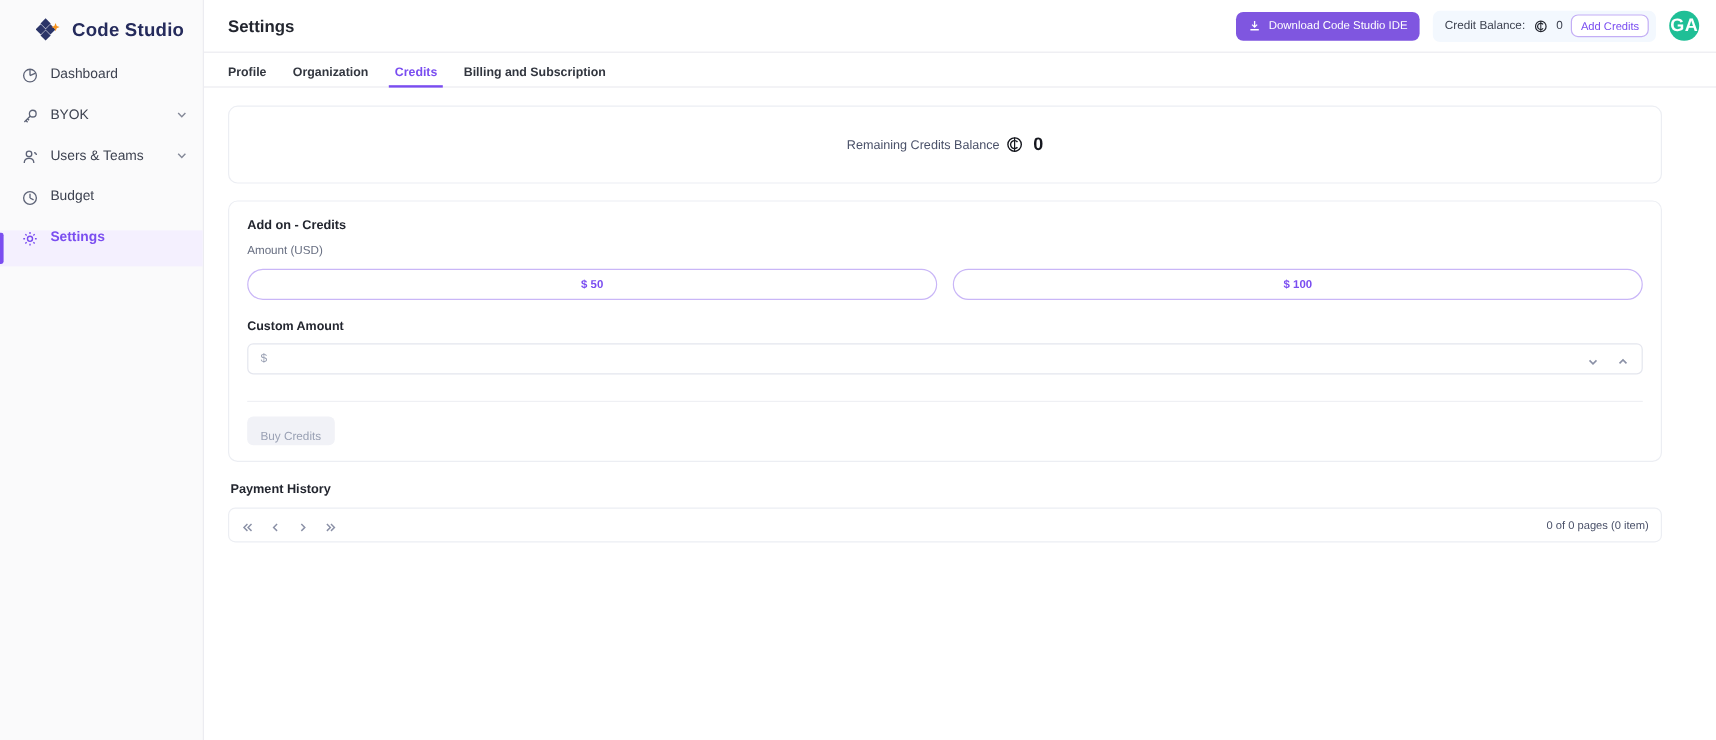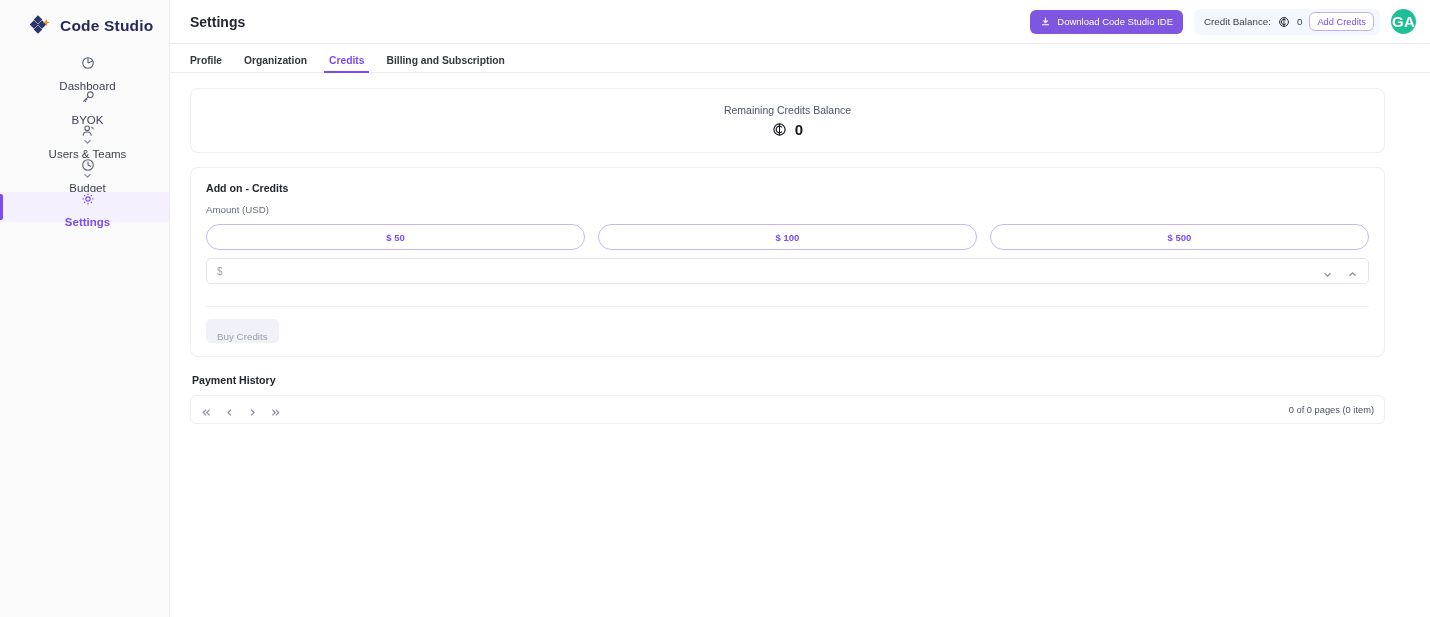--- a/index.html
+++ b/index.html
@@ -22,25 +22,24 @@
   .brand {
     display: flex; align-items: center; gap: 8px;
     padding: 12px 0 0 14px; height: 40px; margin-left: 16px;
   }
   .logo-mark { width: 22px; height: 22px; position: relative; flex: 0 0 22px; }
   .brand-name {
     font-size: 15.5px; font-weight: bold; color: #252b5c; letter-spacing: .2px;
   }
   .nav { margin-top: 16px; }
   .nav-item {
-    display: flex; align-items: center; gap: 10px;
+    display: flex; gap: 10px;
     height: 30px; padding: 0 12px 0 18px;
     font-size: 11.5px; color: #3d4250; position: relative; cursor: pointer;
     margin-bottom: 4px;
-    flex-direction: column;
   }
   .nav-item .ico { width: 14px; height: 14px; flex: 0 0 14px; display:block; }
   .nav-item .label { flex: 1 1 auto; }
   .nav-item .chev { width: 11px; height: 11px; opacity: .75; }
   .nav-item.active {
     background: #f4f0fe; color: #7a4df0; font-weight: bold;
   }
   .nav-item.active::before {
     content: ""; position: absolute; left: 0; top: 2px; bottom: 2px;
     width: 2.5px; background: #7a4df0; border-radius: 0 2px 2px 0;
@@ -93,21 +92,21 @@
     content: ""; position: absolute; left: -5px; right: -5px; bottom: -1px;
     height: 2px; background: #7a4df0;
   }
 
   
   .content { padding: 15px 45px 0 20px; }
   .card {
     background: #fff; border: 1px solid #eceef3; border-radius: 8px;
   }
   .balance-card {
-    height: 65px; display: flex; flex-direction: column;
+    height: 65px; display: flex; 
     align-items: center; justify-content: center; gap: 5px;
   }
   .balance-label { font-size: 10.5px; color: #4a5169; }
   .balance-value {
     display: flex; align-items: center; gap: 8px;
     font-size: 15px; font-weight: bold; color: #15171e;
   }
   .balance-value .csym { width: 15px; height: 15px; }
 
   .addon-card { margin-top: 14px; padding: 14px 15px 10px 15px; }
@@ -301,23 +300,23 @@
         </div>
       </section>
 
       <section class="card addon-card">
         <div class="section-title">Add on - Credits</div>
         <div class="field-label">Amount (USD)</div>
 
         <div class="amount-row">
           <button class="amount-btn">$ 50</button>
           <button class="amount-btn">$ 100</button>
-          <button class="amount-btn">$ 500</button>
-        </div>
-
+        </div>
+
+        <div class="custom-label">Custom Amount</div>
         <div class="custom-input-wrap">
           <input class="custom-input" type="text" placeholder="$" style="">
           <span class="stepper">
             <span class="ico">
               <svg viewBox="0 0 11 11" width="11" height="11" fill="none" stroke="#8a90a6" stroke-width="1.3">
                 <path d="M2.6 4.3 L5.5 7.2 L8.4 4.3"></path>
               </svg>
             </span>
             <span class="ico">
               <svg viewBox="0 0 11 11" width="11" height="11" fill="none" stroke="#8a90a6" stroke-width="1.3">

